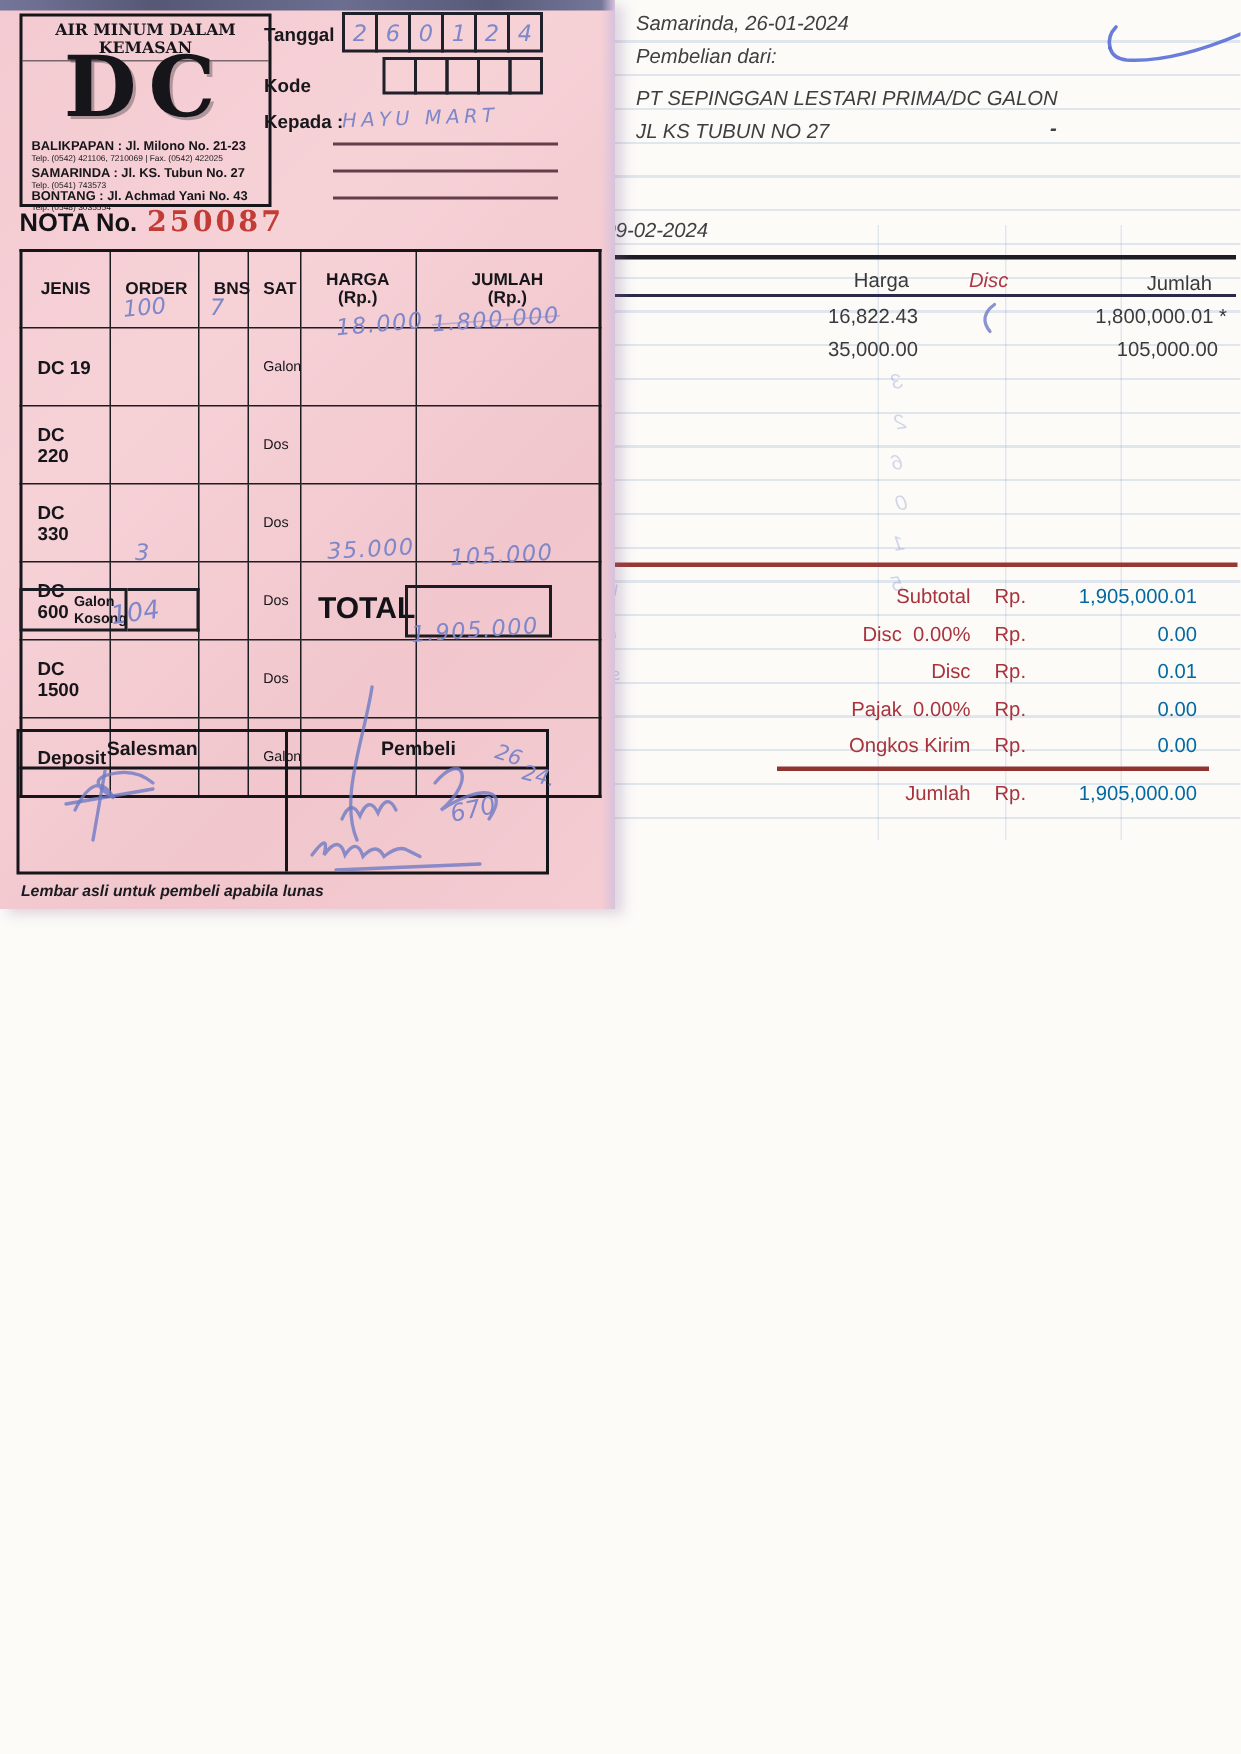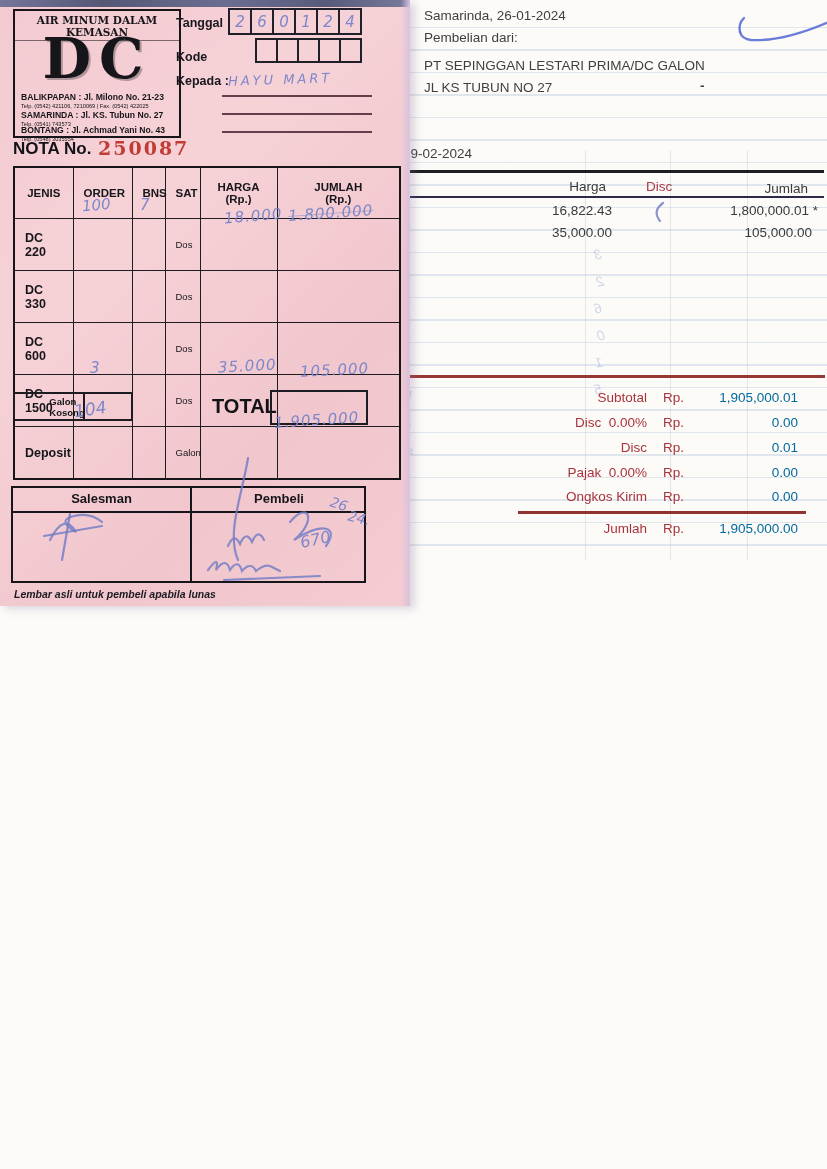--- a/index.html
+++ b/index.html
@@ -4,21 +4,21 @@
 <style>
   html,body{margin:0;padding:0;}
   body{width:827px;height:1169px;background:#fbfaf6;font-family:"Liberation Sans",sans-serif;}
   .page{position:relative;width:827px;height:1169px;overflow:hidden;background:#fcfbf8;}
 
   
   .invoice{position:absolute;left:0;top:0;width:827px;height:600px;}
   .grid{position:absolute;left:398px;top:6px;width:429px;height:560px;
         background:repeating-linear-gradient(180deg,transparent 0px,transparent 21px,rgba(125,155,200,.22) 21px,rgba(125,155,200,.22) 22.5px);}
   .vline{position:absolute;top:150px;height:410px;width:1px;background:rgba(125,155,200,.20);}
-  .itext{position:absolute;color:#3f3f42;font-size:13.5px;white-space:pre;}
+  .itext{position:absolute;color:#3f3f42;font-size:13.5px;white-space:pre;font-style:italic;}
   .ired{color:#ae3844;}
   .hline{position:absolute;}
   .num{position:absolute;text-align:right;font-size:13.5px;color:#3a3a3d;}
   .srow{position:absolute;left:0;width:809px;height:18px;font-size:13.5px;}
   .slabel{position:absolute;left:420px;width:227px;text-align:right;color:#a8333d;}
   .srp{position:absolute;left:663px;color:#a8333d;}
   .sval{position:absolute;left:640px;width:158px;text-align:right;color:#0369a1;}
   .bleed{position:absolute;color:rgba(90,110,190,.26);font-size:14px;font-style:italic;transform:scaleX(-1) rotate(8deg);}
   .bleed2{position:absolute;color:rgba(90,110,190,.30);font-size:11px;font-style:italic;transform:scaleX(-1) rotate(-4deg);}
 
@@ -238,20 +238,28 @@
         <th>
               <div>HARGA</div>
               <div>(Rp.)</div>
             </th>
         <th>
               <div>JUMLAH</div>
               <div>(Rp.)</div>
             </th>
       </tr>
       <tr>
+            <td class="jenis">DC 19</td>
+            <td></td>
+            <td></td>
+            <td class="sat">Galon</td>
+            <td></td>
+            <td></td>
+          </tr>
+      <tr>
             <td class="jenis">DC 220</td>
             <td></td>
             <td></td>
             <td class="sat">Dos</td>
             <td></td>
             <td></td>
           </tr>
       <tr>
             <td class="jenis">DC 330</td>
             <td></td>

